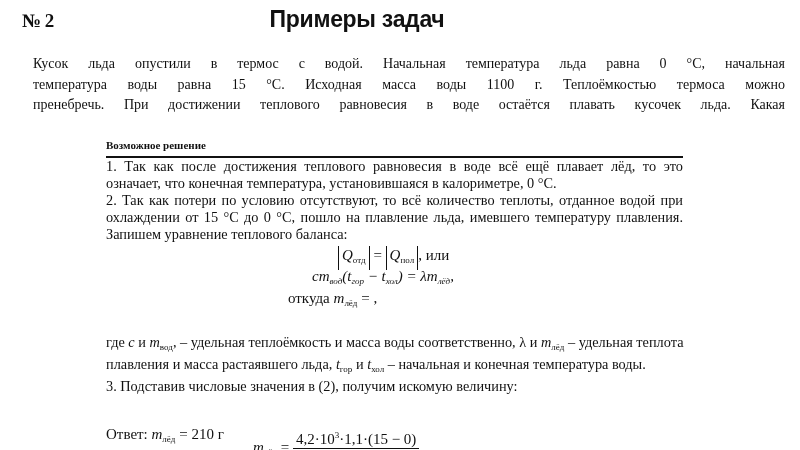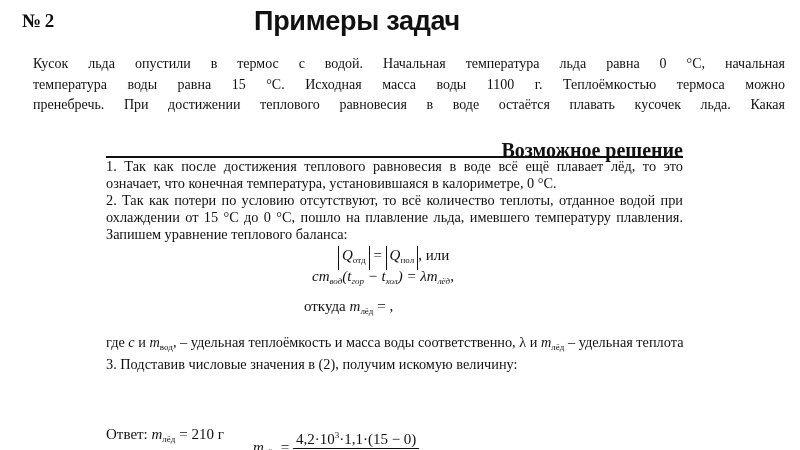--- a/index.html
+++ b/index.html
@@ -6,32 +6,32 @@
   body {
     width:800px; height:450px; overflow:hidden; background:#ffffff; position:relative;
     font-family:"Liberation Serif", serif; color:#111;
   }
   .num {
     position:absolute; left:22px; top:10px; font-family:"Liberation Serif", serif;
     font-weight:bold; font-size:19px; letter-spacing:-0.5px;
   }
   .title {
     position:absolute; left:0; width:688px; top:6px; text-align:center;
-    font-family:"Liberation Sans", sans-serif; font-weight:bold; font-size:27px;
+    font-family:"Liberation Sans", sans-serif; font-weight:bold; font-size:23px;
     padding-left:26px; box-sizing:border-box; letter-spacing:-0.3px;
   }
   .problem {
     position:absolute; left:33px; top:54px; width:752px;
     font-size:14px; line-height:20.5px; text-align:justify;
   }
   .problem .ln { display:block; white-space:nowrap; text-align:justify; text-align-last:justify; }
   .problem .ln.last { text-align-last:left; }
   .sol-head {
-    position:absolute; left:106px; width:577px; top:139px; text-align:right;
-    font-weight:bold; font-size:20px;
+    position:absolute; left:106px; width:577px; top:139px; text-align:left;
+    font-weight:bold; font-size:11px;
   }
   .rule { position:absolute; left:106px; top:156px; width:577px; height:1.5px; background:#111; }
   .sol {
     position:absolute; left:106px; width:577px; font-size:14.3px; line-height:17px;
   }
   .sol .ln { display:block; white-space:nowrap; }
   .sol .j { text-align:justify; text-align-last:justify; }
   .eq { position:absolute; font-size:15px; white-space:nowrap; }
   .it { font-style:italic; }
   sub { font-size:9px; vertical-align:-3px; }
@@ -70,27 +70,28 @@
 <div class="eq" style="left:338px; top:246px;">
   <span class="abs"><span class="it">Q</span><sub>отд</sub></span>
   <span>=</span>
   <span class="abs"><span class="it">Q</span><sub>пол</sub></span><span>, или</span>
 </div>
 
 <div class="eq it" style="left:312px; top:268px;">
   <span>cm</span><sub>вод</sub><span>(t</span><sub>гор</sub><span> − t</span><sub>хол</sub><span>) = λm</span><sub>лёд</sub><span>,</span>
 </div>
 
-<div class="eq" style="left:304px; top:290px;margin-top:8px;">
+<div class="eq" style="left:288px; top:290px;">
   <span>откуда </span><span class="it">m</span><sub>лёд</sub><span> = </span>
   <span>,</span>
 </div>
 
 <div class="sol" style="top:334px;">
   <span class="ln"><span>где </span><span class="it">c</span><span> и </span><span class="it">m</span><sub>вод</sub><span>, – удельная теплоёмкость и масса воды соответственно, </span><span>λ</span><span> и </span><span class="it">m</span><sub>лёд</sub><span> – удельная теплота</span></span>
+  <span class="ln"><span>плавления и масса растаявшего льда, </span><span class="it">t</span><sub>гор</sub><span> и </span><span class="it">t</span><sub>хол</sub><span> – начальная и конечная температура воды.</span></span>
   <span class="ln">3. Подставив числовые значения в (2), получим искомую величину:</span>
 </div>
 
 <div class="eq" style="left:253px; top:384px;margin-top:42px;">
   <span class="it">m</span><sub>лёд</sub><span> = </span>
   <span class="frac">
     <span class="n"><span>4,2·10</span><sup>3</sup><span>·1,1·(15 − 0)</span></span>
     <span class="d"><span>330·10</span><sup>3</sup></span>
   </span>
 </div>

